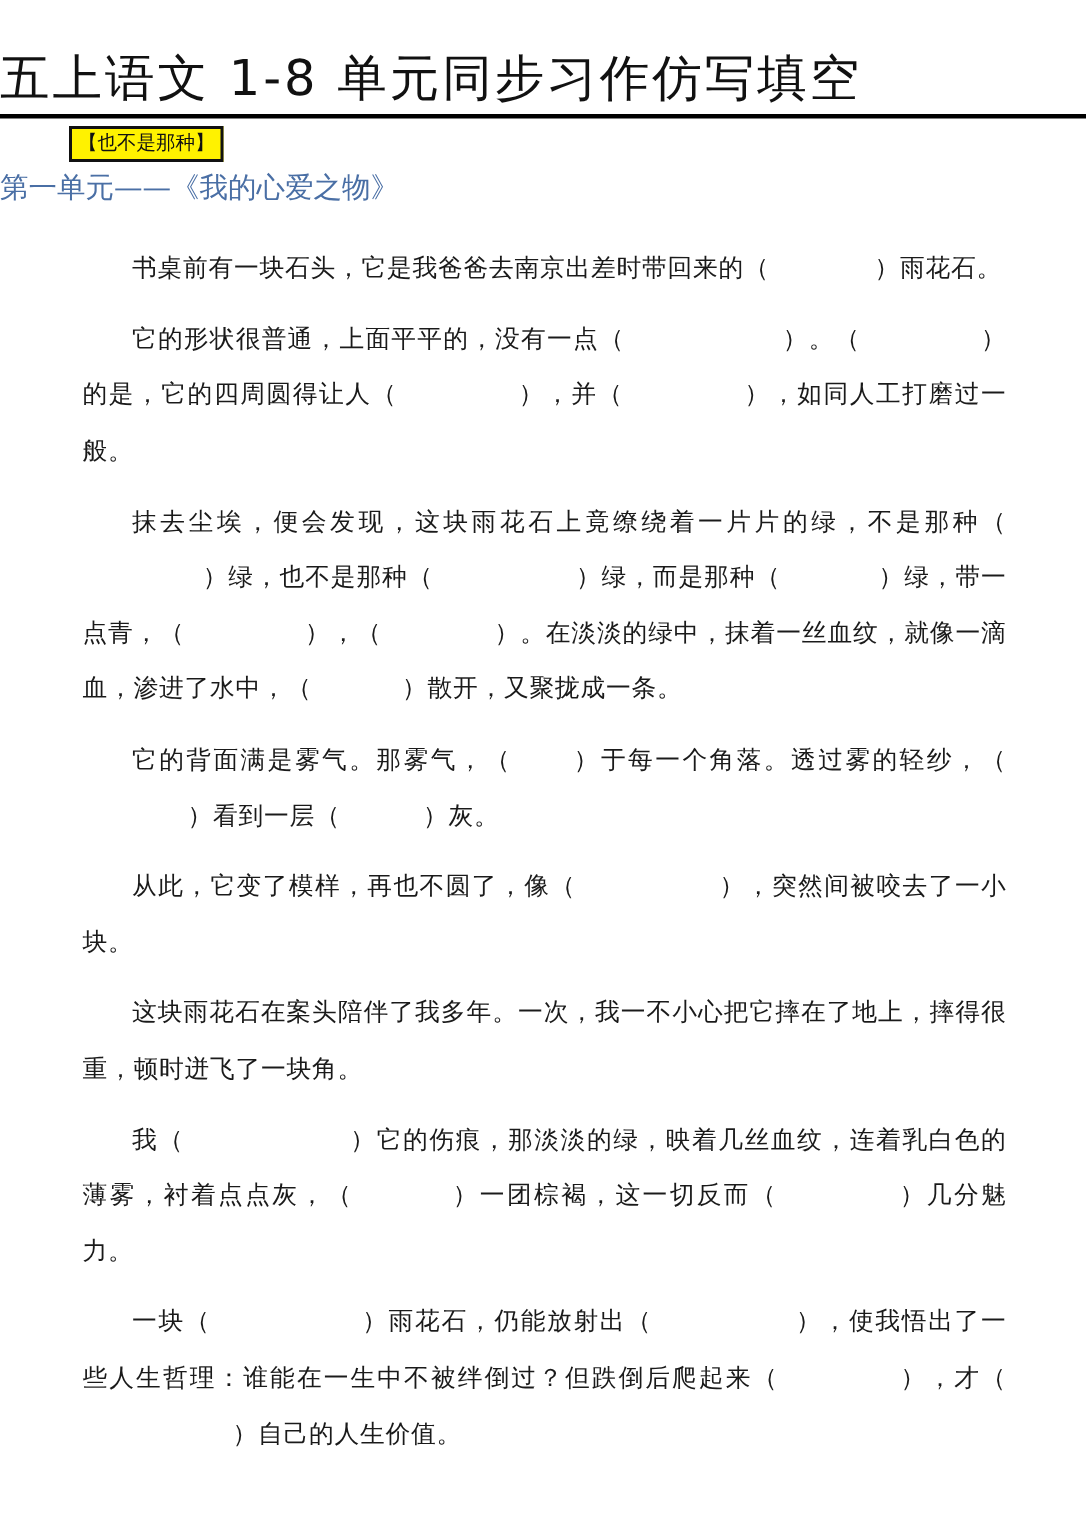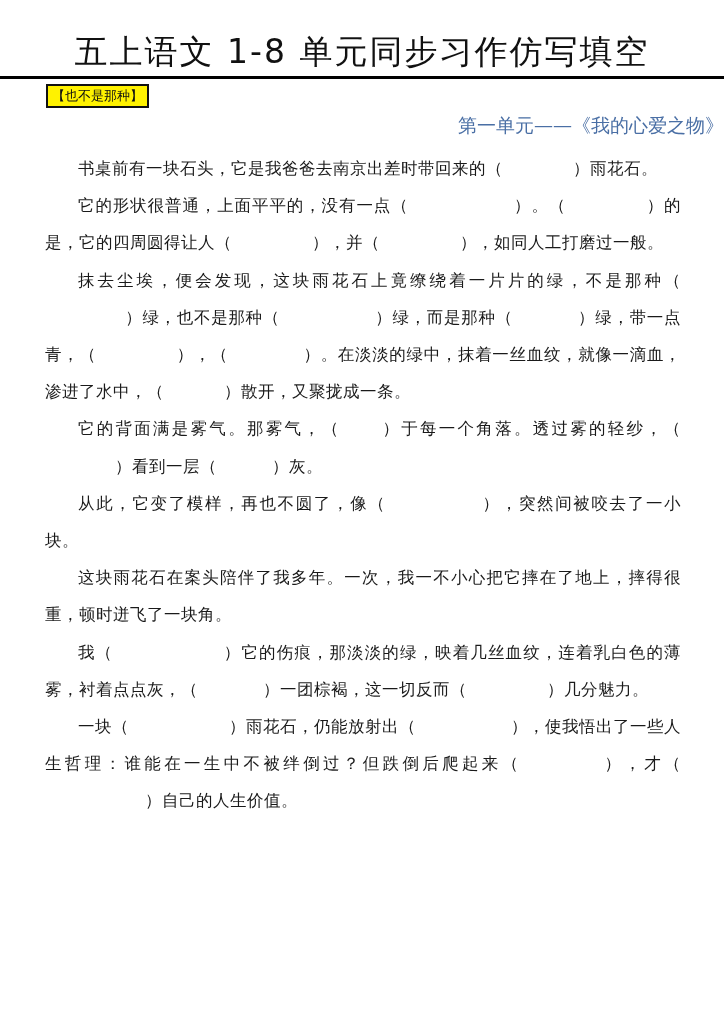--- a/index.html
+++ b/index.html
@@ -3,45 +3,45 @@
 <meta charset="utf-8">
 <style>
   html, body { margin: 0; padding: 0; background: #ffffff; }
   body {
     width: 724px; height: 1024px; position: relative; overflow: hidden;
     font-family: "DejaVu Serif", "Liberation Serif", serif;
     color: #1a1a1a;
   }
   .page-title {
     position: absolute; top: 30px; left: 0; width: 724px;
-    text-align: center; font-size: 33px; letter-spacing: 2px;
+    text-align: left; font-size: 33px; letter-spacing: 2px;
     font-family: "DejaVu Sans", "Liberation Sans", sans-serif;
     font-weight: normal; color: #111; line-height: 44px;
   }
   .title-rule {
     position: absolute; top: 76px; left: 0; width: 724px; height: 3px;
     background: #000;
   }
   .section-badge {
     position: absolute; top: 84px; left: 46px;
     background: #fff200; border: 2px solid #111;
     padding: 0 4px; height: 20px; line-height: 20px;
     font-size: 13px; color: #111;
     font-family: "DejaVu Sans", "Liberation Sans", sans-serif;
   }
   .unit-heading {
     position: absolute; top: 110px; left: 0; width: 724px;
-    text-align: right; font-size: 19px; color: #4a6fa5;
+    text-align: left; font-size: 19px; color: #4a6fa5;
     line-height: 30px;
   }
   .content {
     position: absolute; top: 150px; left: 45px; width: 636px;
   }
   .para {
-    margin: 0; font-size: 16.5px; line-height: 37.2px;
+    margin: 10px; font-size: 16.5px; line-height: 37.2px;
     text-indent: 2em; text-align: justify; letter-spacing: 0.5px;
   }
   .blank {
     display: inline-block; height: 1em; vertical-align: middle;
   }
   .paren { color: #1a1a1a; }
 </style>
 </head>
 <body>
 

